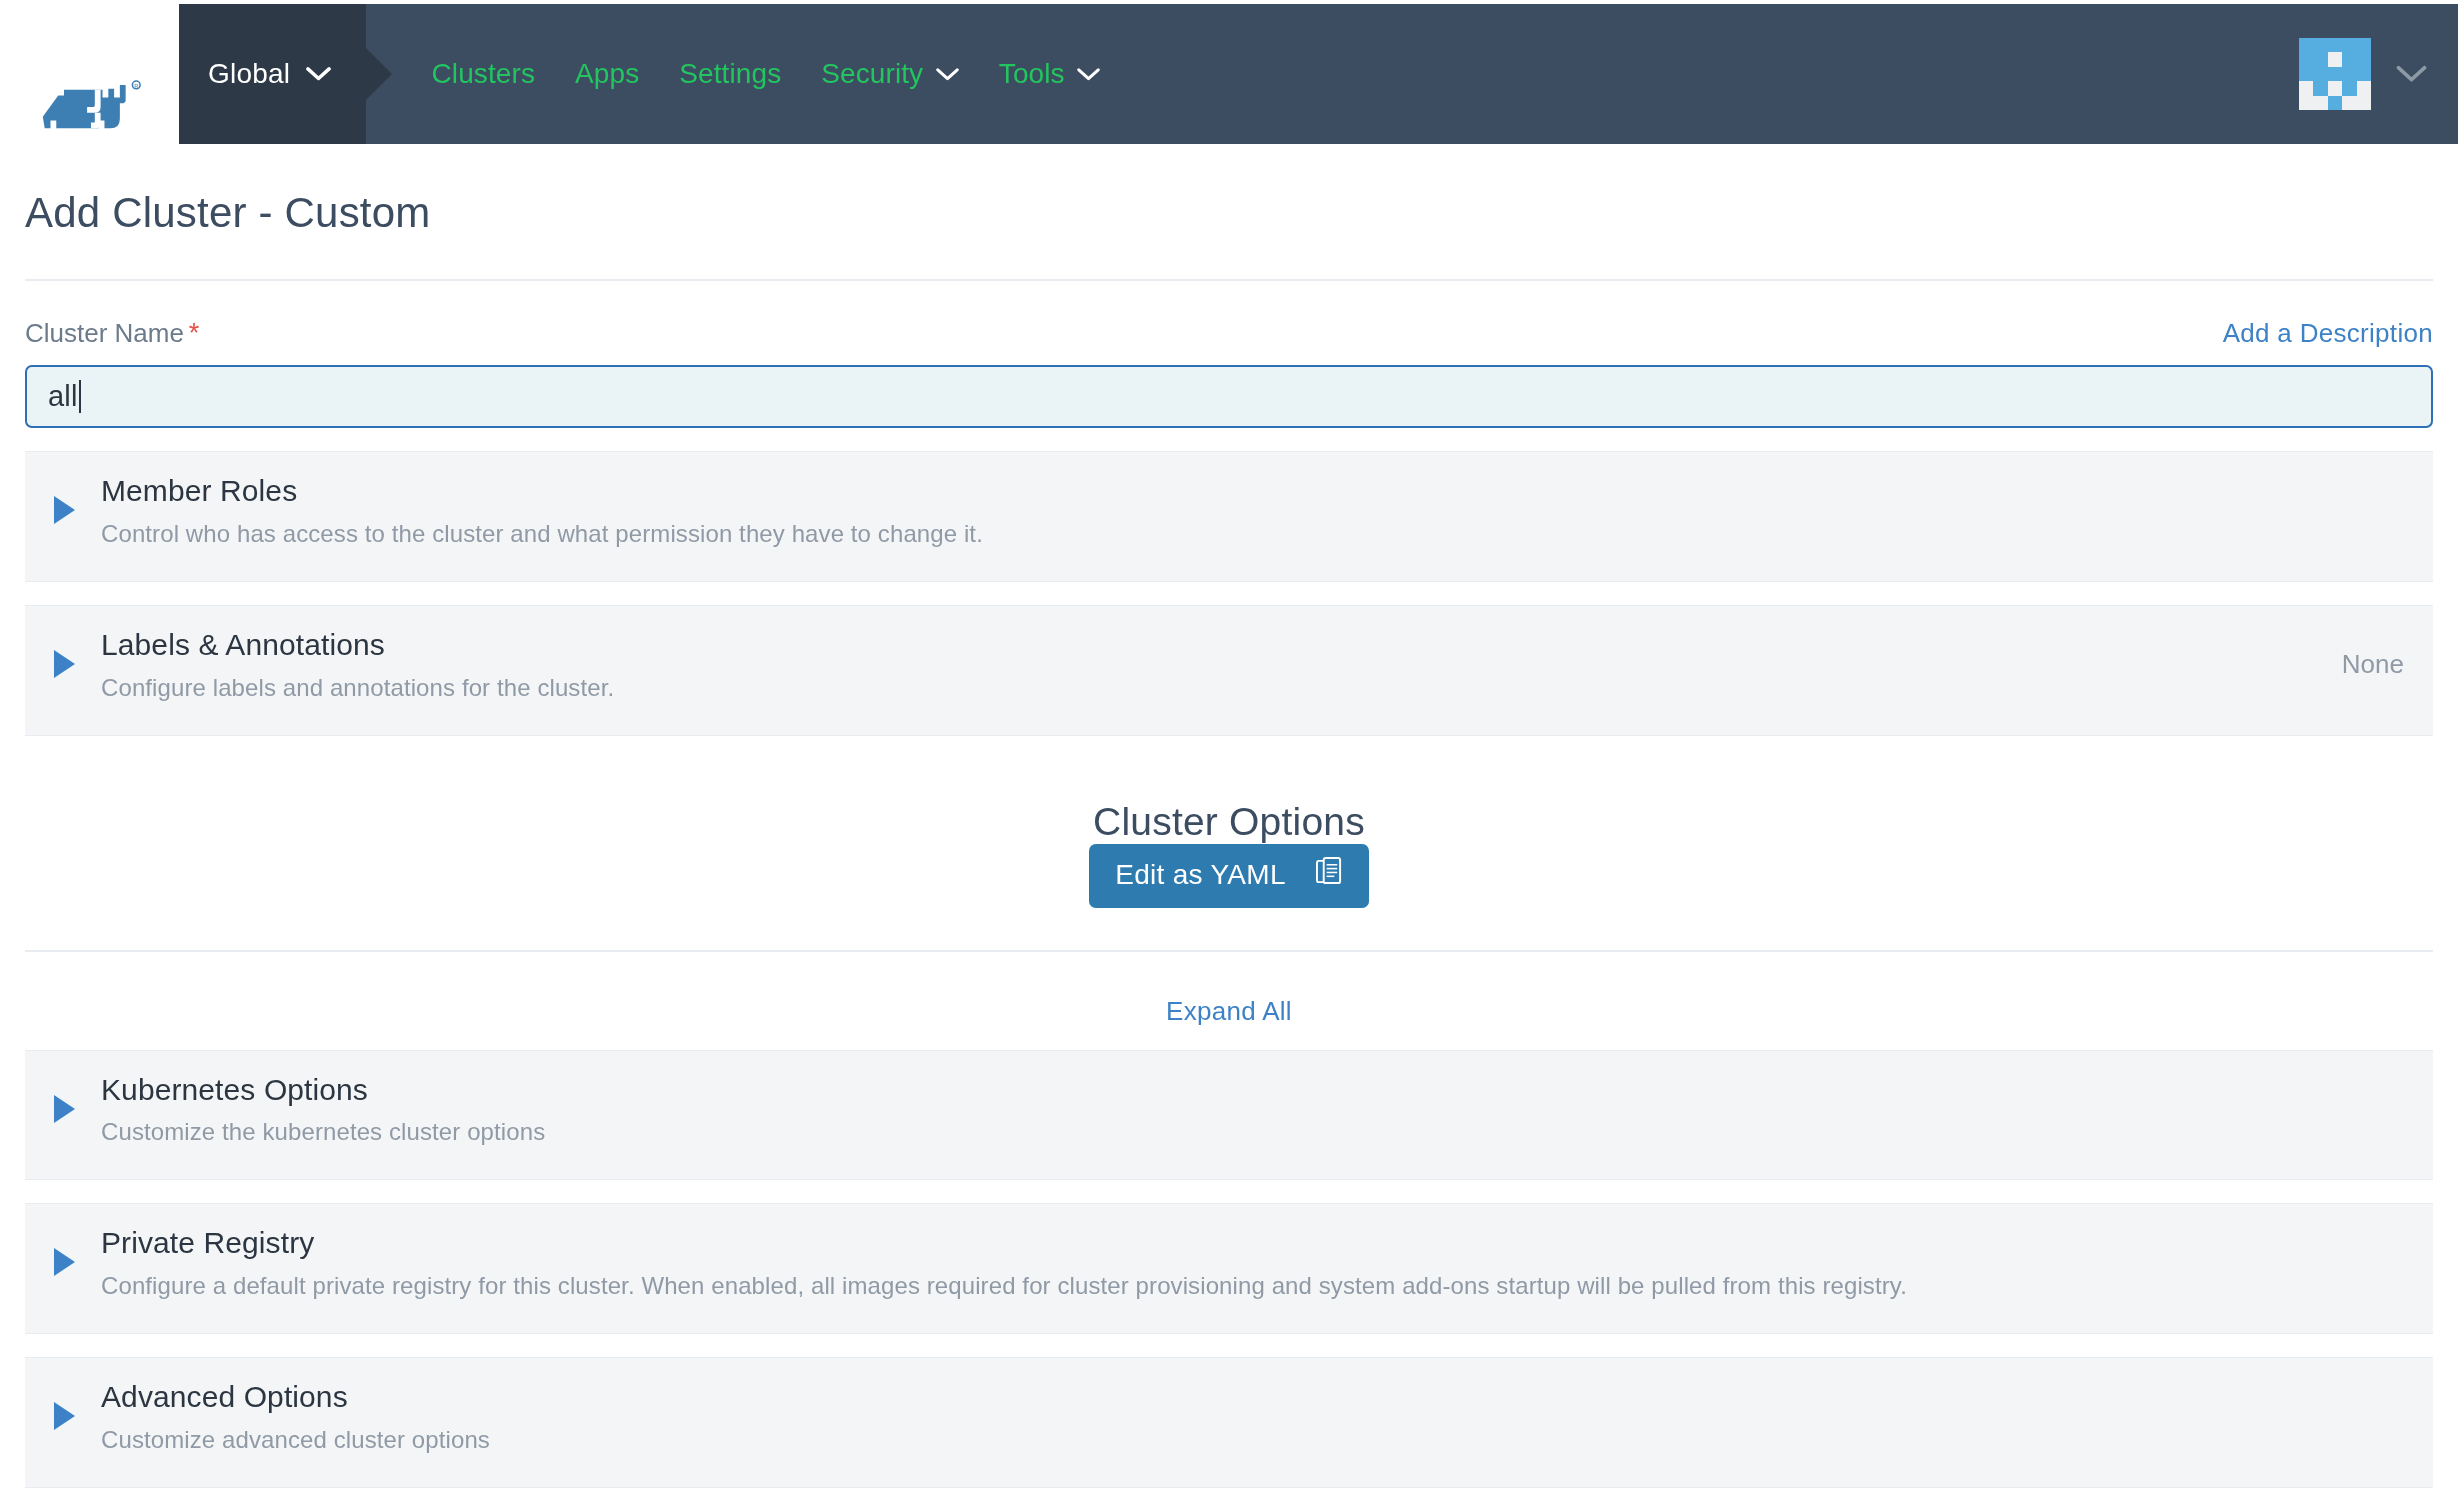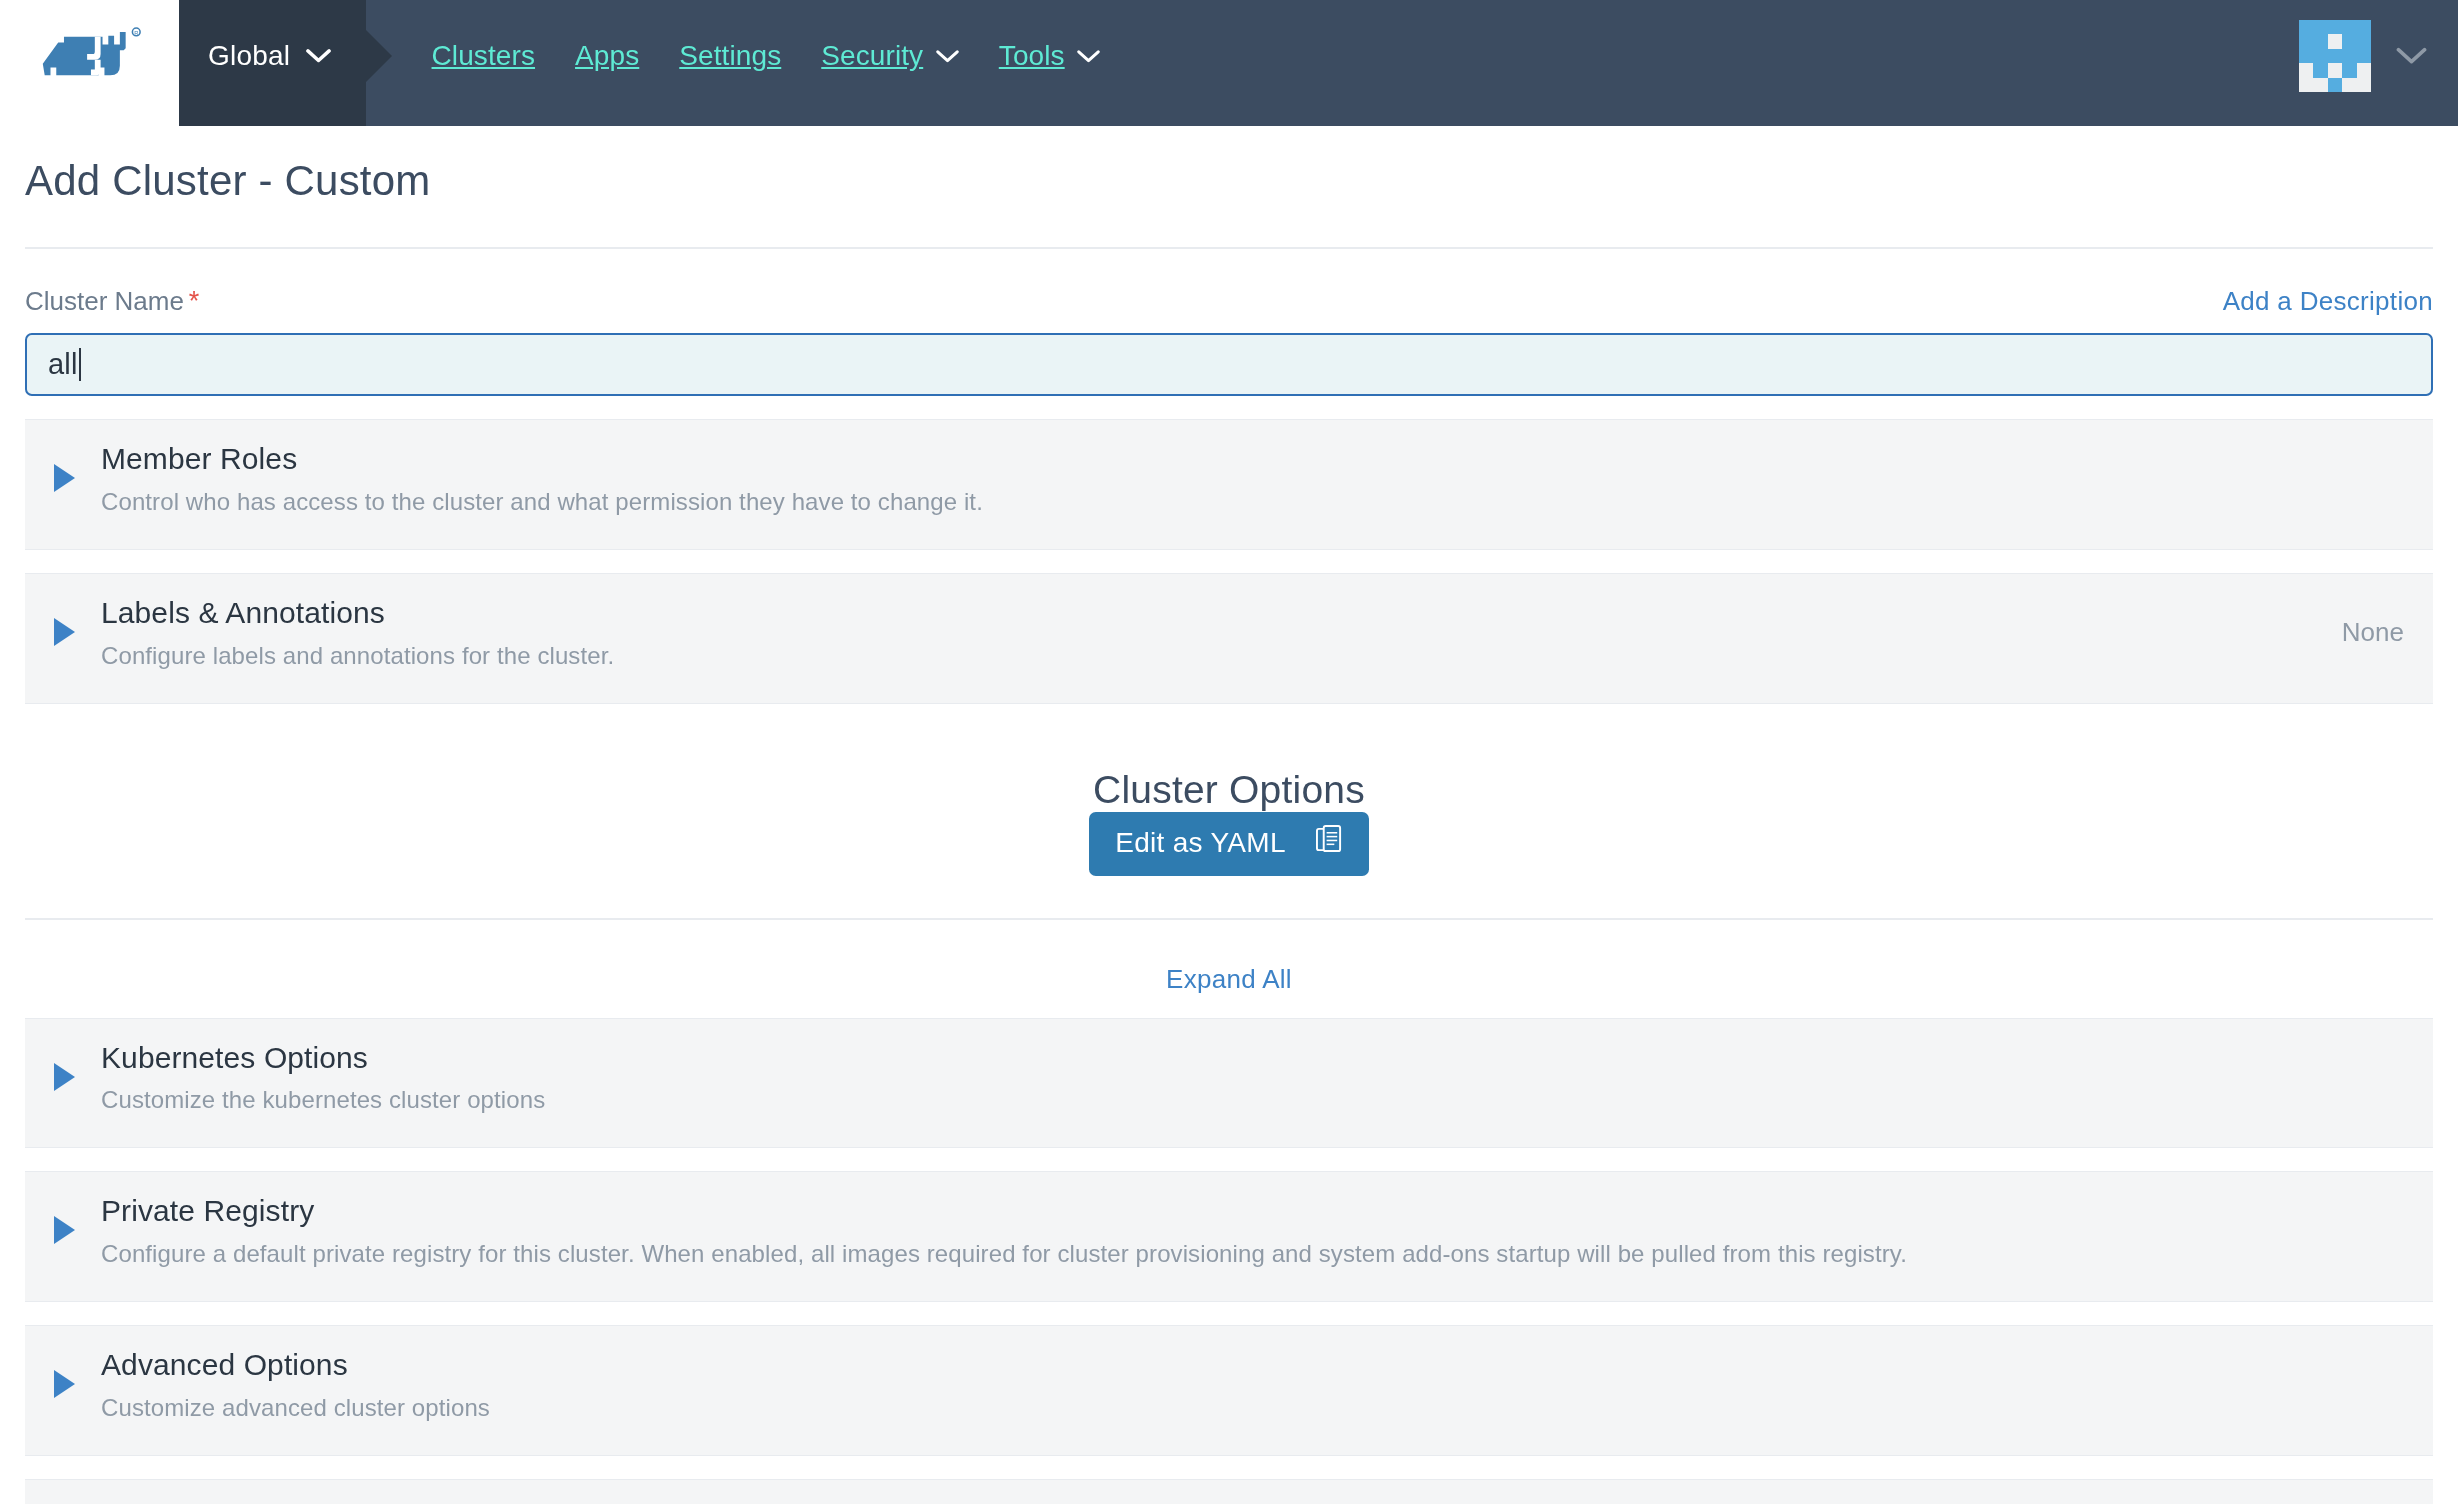--- a/index.html
+++ b/index.html
@@ -7,24 +7,24 @@
   html, body {
     width: 2458px;
     height: 1504px;
     background: #ffffff;
     font-family: "Liberation Sans", sans-serif;
     -webkit-font-smoothing: antialiased;
   }
 
   
   .header {
-    height: 112px;
+    height: 144px;
     background: #ffffff;
     display: flex;
-    align-items: center;
+    align-items: flex-end;
     position: relative;
   }
 
   .logo-wrap {
     width: 179px;
     display: flex;
     align-items: center;
     justify-content: center;
     background: #ffffff;
     flex: 0 0 auto;
@@ -68,31 +68,30 @@
   }
   .nav-global .caret { margin-left: 15.4px; display: inline-flex; }
 
   .nav-items {
     display: flex;
     align-items: center;
     margin-left: 46px;
     height: 140px;
   }
   .nav-item {
-    color: #5eead4;
+    color: #22c55e;
     font-size: 28px;
     font-weight: 400;
     padding: 0 20px;
     display: flex;
     align-items: center;
     height: 140px;
     cursor: pointer;
     letter-spacing: 0.1px;
     white-space: nowrap;
-    text-decoration: underline;
   }
   .nav-item .caret { margin-left: 12.6px; display: inline-flex; }
 
   .nav-spacer { flex: 1 1 auto; }
 
   .nav-user {
     display: flex;
     align-items: center;
     padding: 0 31px 0 0;
     height: 140px;

